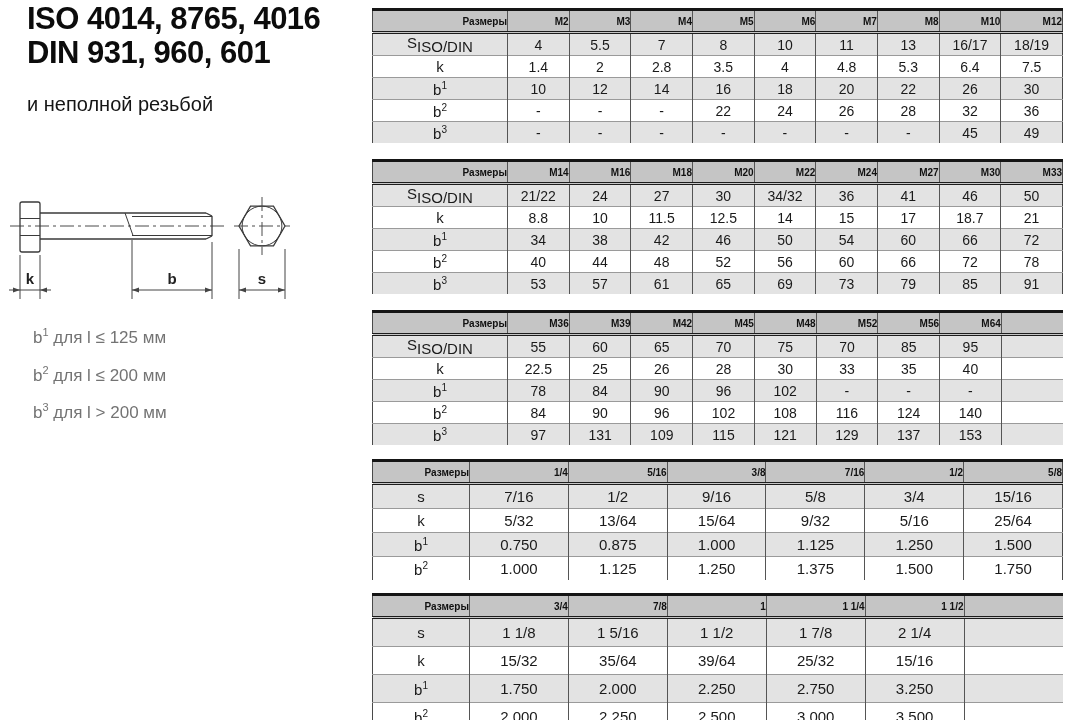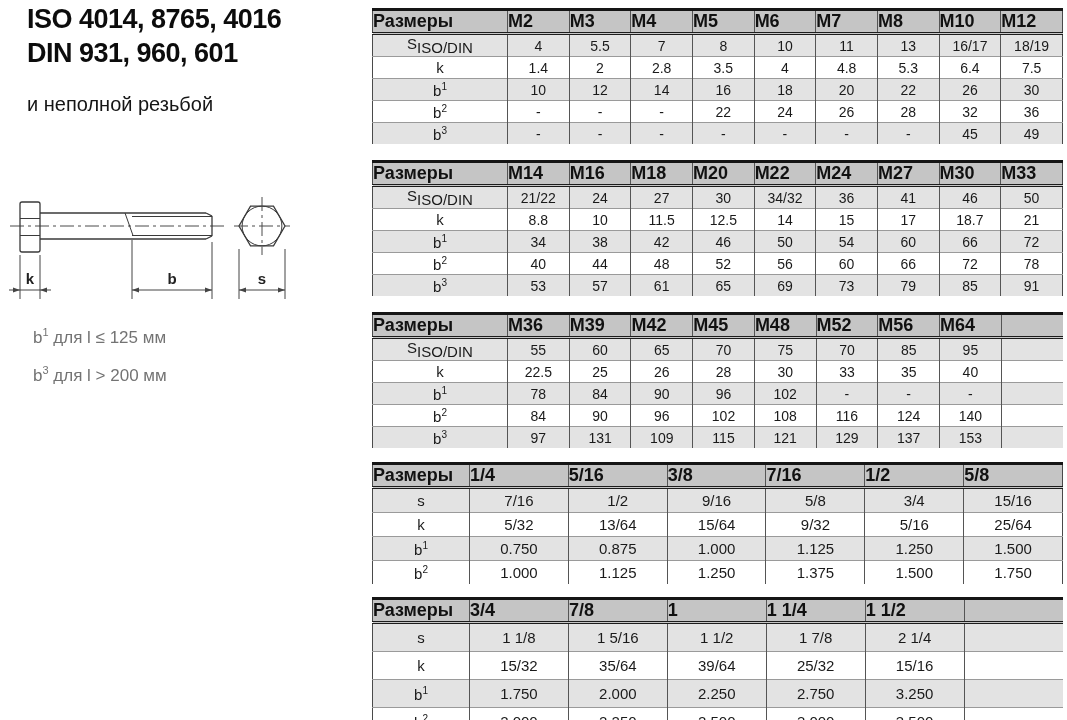--- a/index.html
+++ b/index.html
@@ -3,39 +3,39 @@
 <meta charset="utf-8">
 <style>
   html,body{margin:0;padding:0;}
   body{
     width:1067px;height:720px;position:relative;overflow:hidden;
     background:#ffffff;color:#111;
     font-family:"Liberation Sans",sans-serif;
   }
   
   .left-panel{position:absolute;left:0;top:0;width:372px;height:720px;}
-  .title{position:absolute;left:27px;top:2px;font-size:27px;font-weight:bold;line-height:34px;letter-spacing:-0.5px;color:#0c0c0c;}
+  .title{position:absolute;left:27px;top:2px;font-size:31px;font-weight:bold;line-height:34px;letter-spacing:-0.5px;color:#0c0c0c;}
   .subtitle{position:absolute;left:27px;top:90px;font-size:20px;line-height:29px;color:#151515;}
   .drawing{position:absolute;left:6px;top:180px;}
   .footnotes{position:absolute;left:33px;top:316px;font-size:17px;line-height:33px;color:#737373;}
   .footnotes sup{font-size:11px;}
   
   .tables-panel{position:absolute;left:372px;top:0;width:691px;}
   table.dims{
     border-collapse:collapse;table-layout:fixed;width:691px;
     border-top:3px solid #151515;border-left:1px solid #4a4a4a;border-right:1px solid #4a4a4a;
   }
   table.dims.open-right{border-right:none;}
   #t1{margin-top:8px;} #t2{margin-top:16px;} #t3{margin-top:16px;}
   #t4{margin-top:14px;} #t5{margin-top:13px;}
   table.lab135 col.label-col{width:135px;}
   table.lab97  col.label-col{width:97px;}
   .dims th{
-    background:#c5c5c5;font-size:18px;font-weight:bold;height:20px;
-    border-bottom:3px double #1c1c1c;color:#111;text-align:left;padding:0;
+    background:#c5c5c5;font-size:10px;font-weight:bold;height:20px;
+    border-bottom:3px double #1c1c1c;color:#111;text-align:right;padding:0;
   }
   .dims td{font-size:14px;text-align:center;padding:0;color:#1a1a1a;}
   .dims td+td,.dims th+th{border-left:1px solid #555;}
   .dims tbody tr:nth-child(odd){background:#e3e3e3;}
   .dims tbody tr+tr td{border-top:1px solid #9a9a9a;}
   .dims td.lab{font-size:15px;}
   .dims td.lab sub{font-size:15px;}
   .dims td.lab sup{font-size:10px;}
   .rows21 td{height:21px;}
   .rows23 td{height:23px;font-size:15px;}
@@ -113,20 +113,21 @@
       <line class="dim" x1="279" y1="69" x2="279" y2="119"></line>
       <line class="dim" x1="233" y1="110" x2="279" y2="110"></line>
       <polygon class="arr" points="233,110 240,107.6 240,112.4"></polygon>
       <polygon class="arr" points="279,110 272,107.6 272,112.4"></polygon>
       <text class="dimtxt" x="256" y="104">s</text>
     </g>
   </svg>
 
   <div class="footnotes">
     <div class="fn"><span>b</span><sup>1</sup> <span>для l ≤ 125 мм</span></div>
+    <div class="fn"><span>b</span><sup>2</sup> <span>для l ≤ 200 мм</span></div>
     <div class="fn"><span>b</span><sup>3</sup> <span>для l &gt; 200 мм</span></div>
   </div>
 </div>
 
 <div class="tables-panel">
   <table id="t1" class="dims lab135 rows21">
       <colgroup>
         <col class="label-col">
         <col>
         <col>

